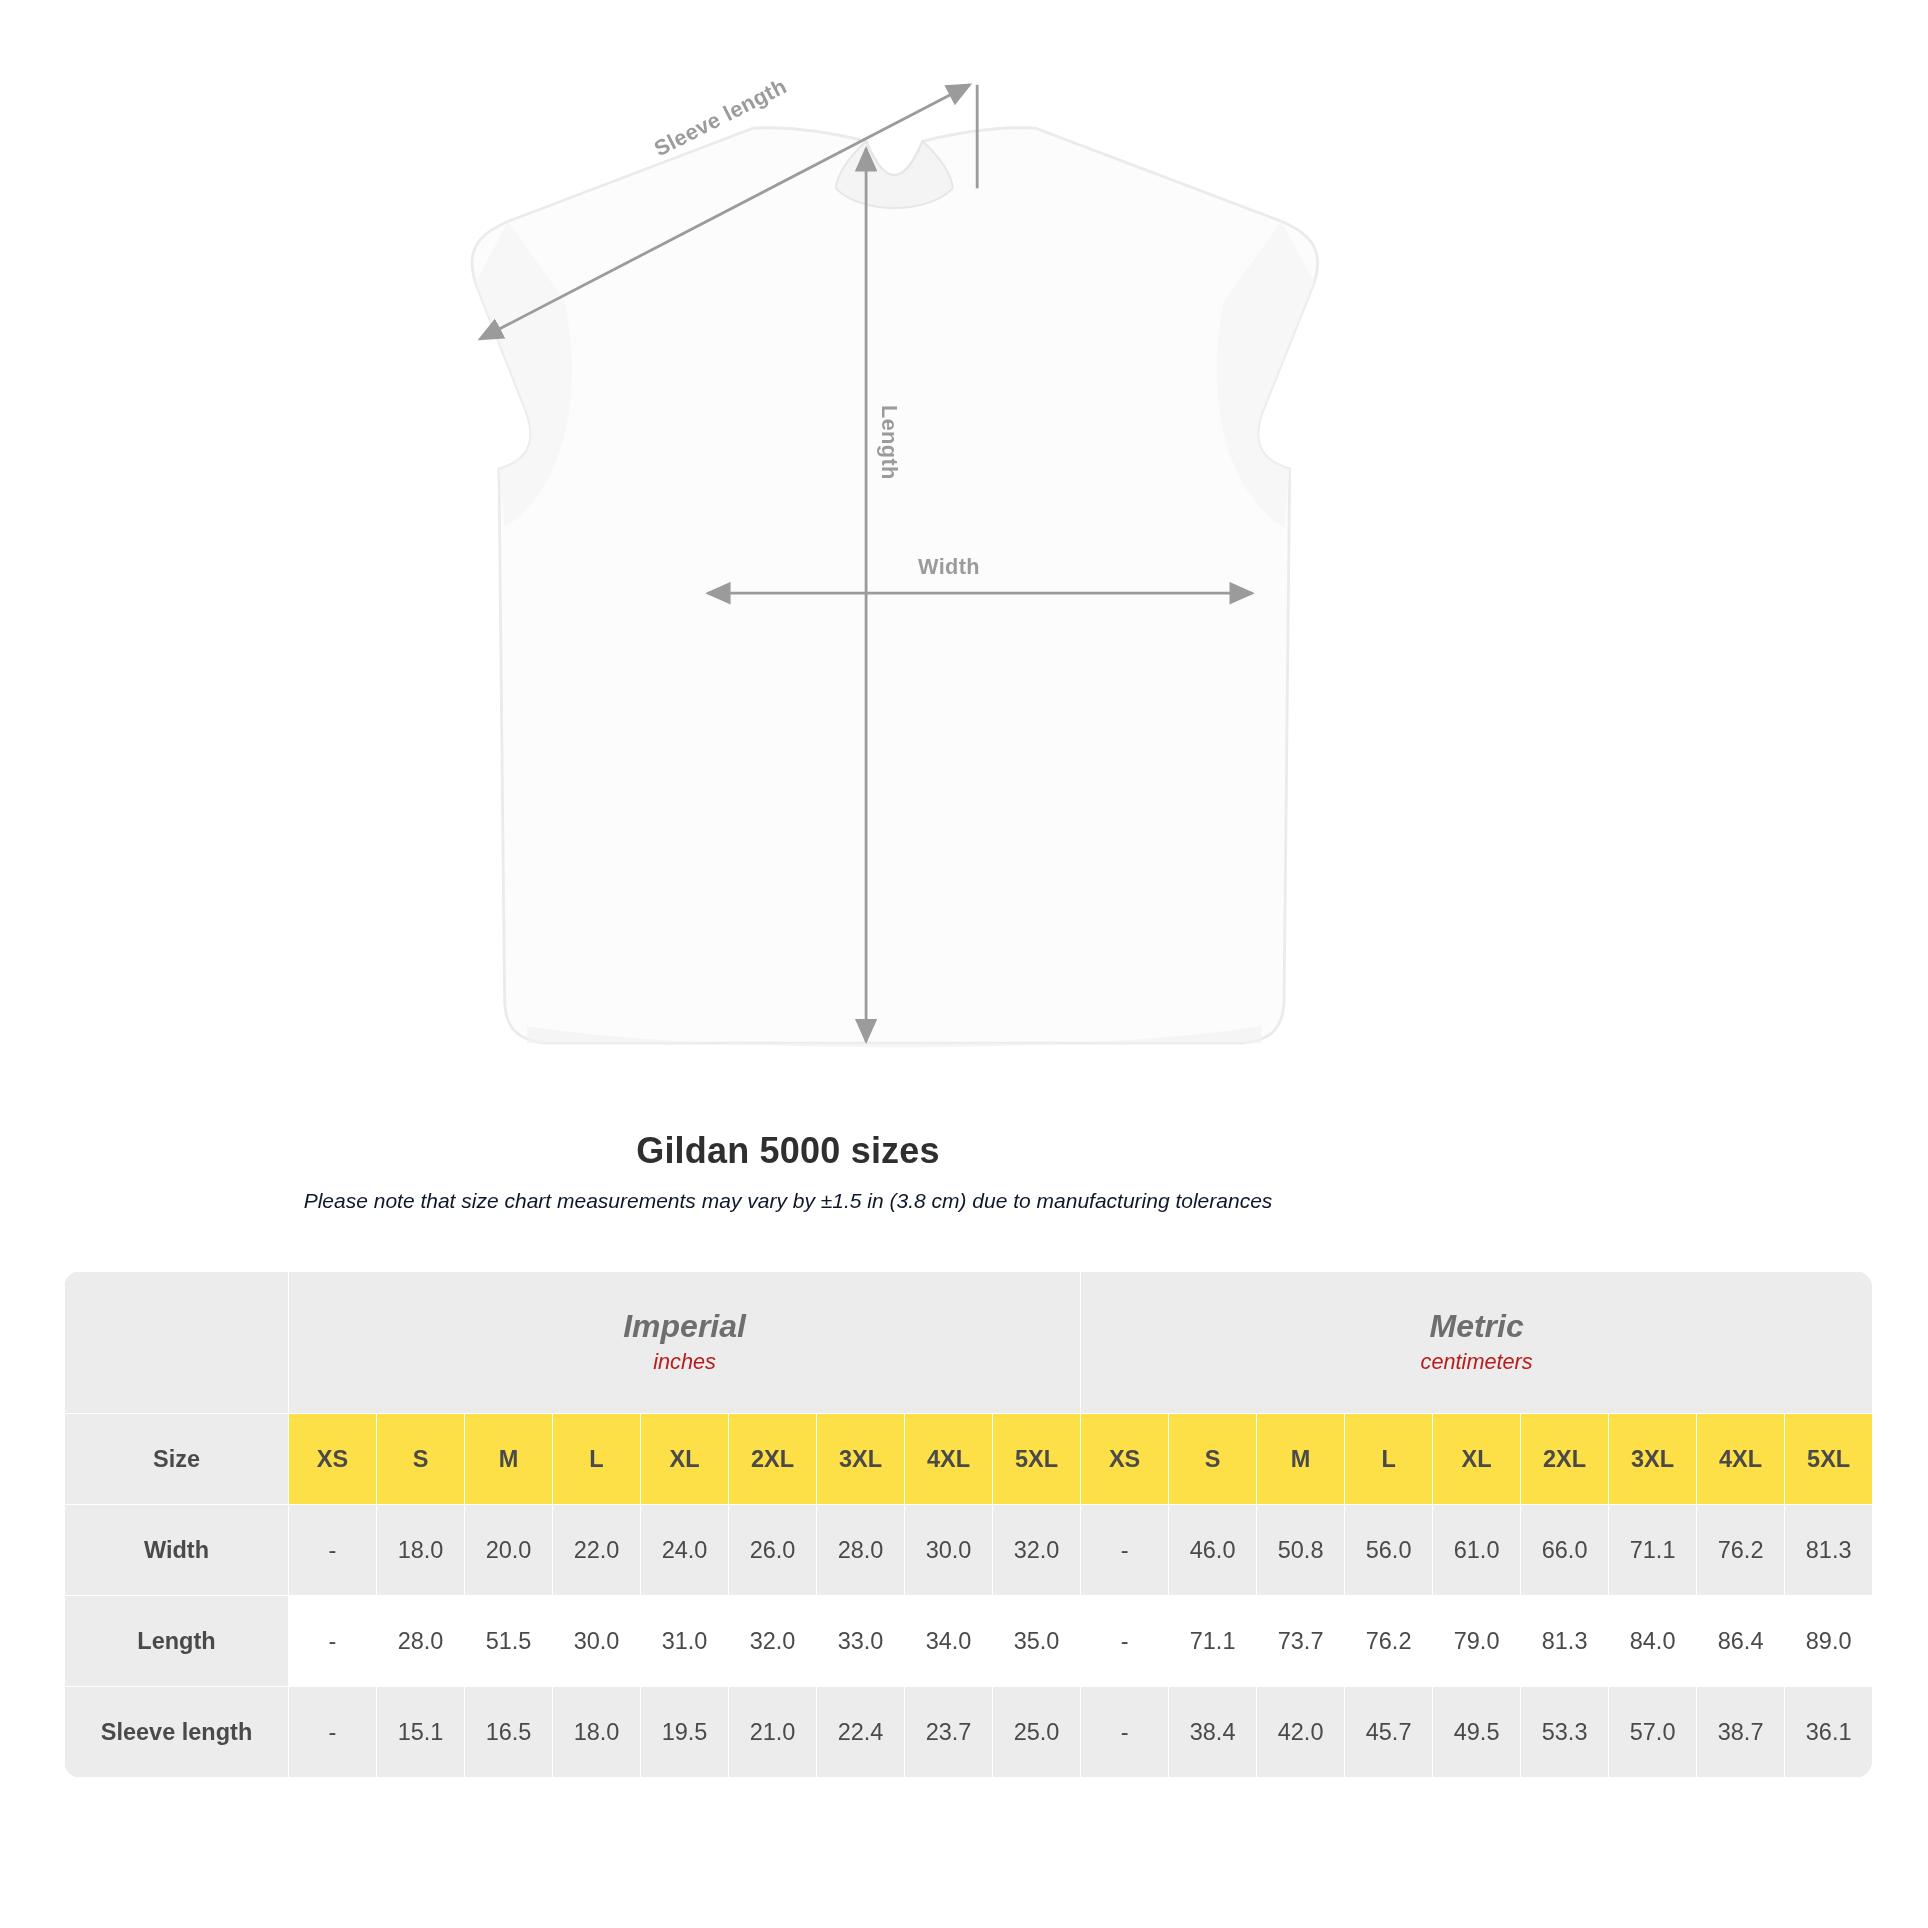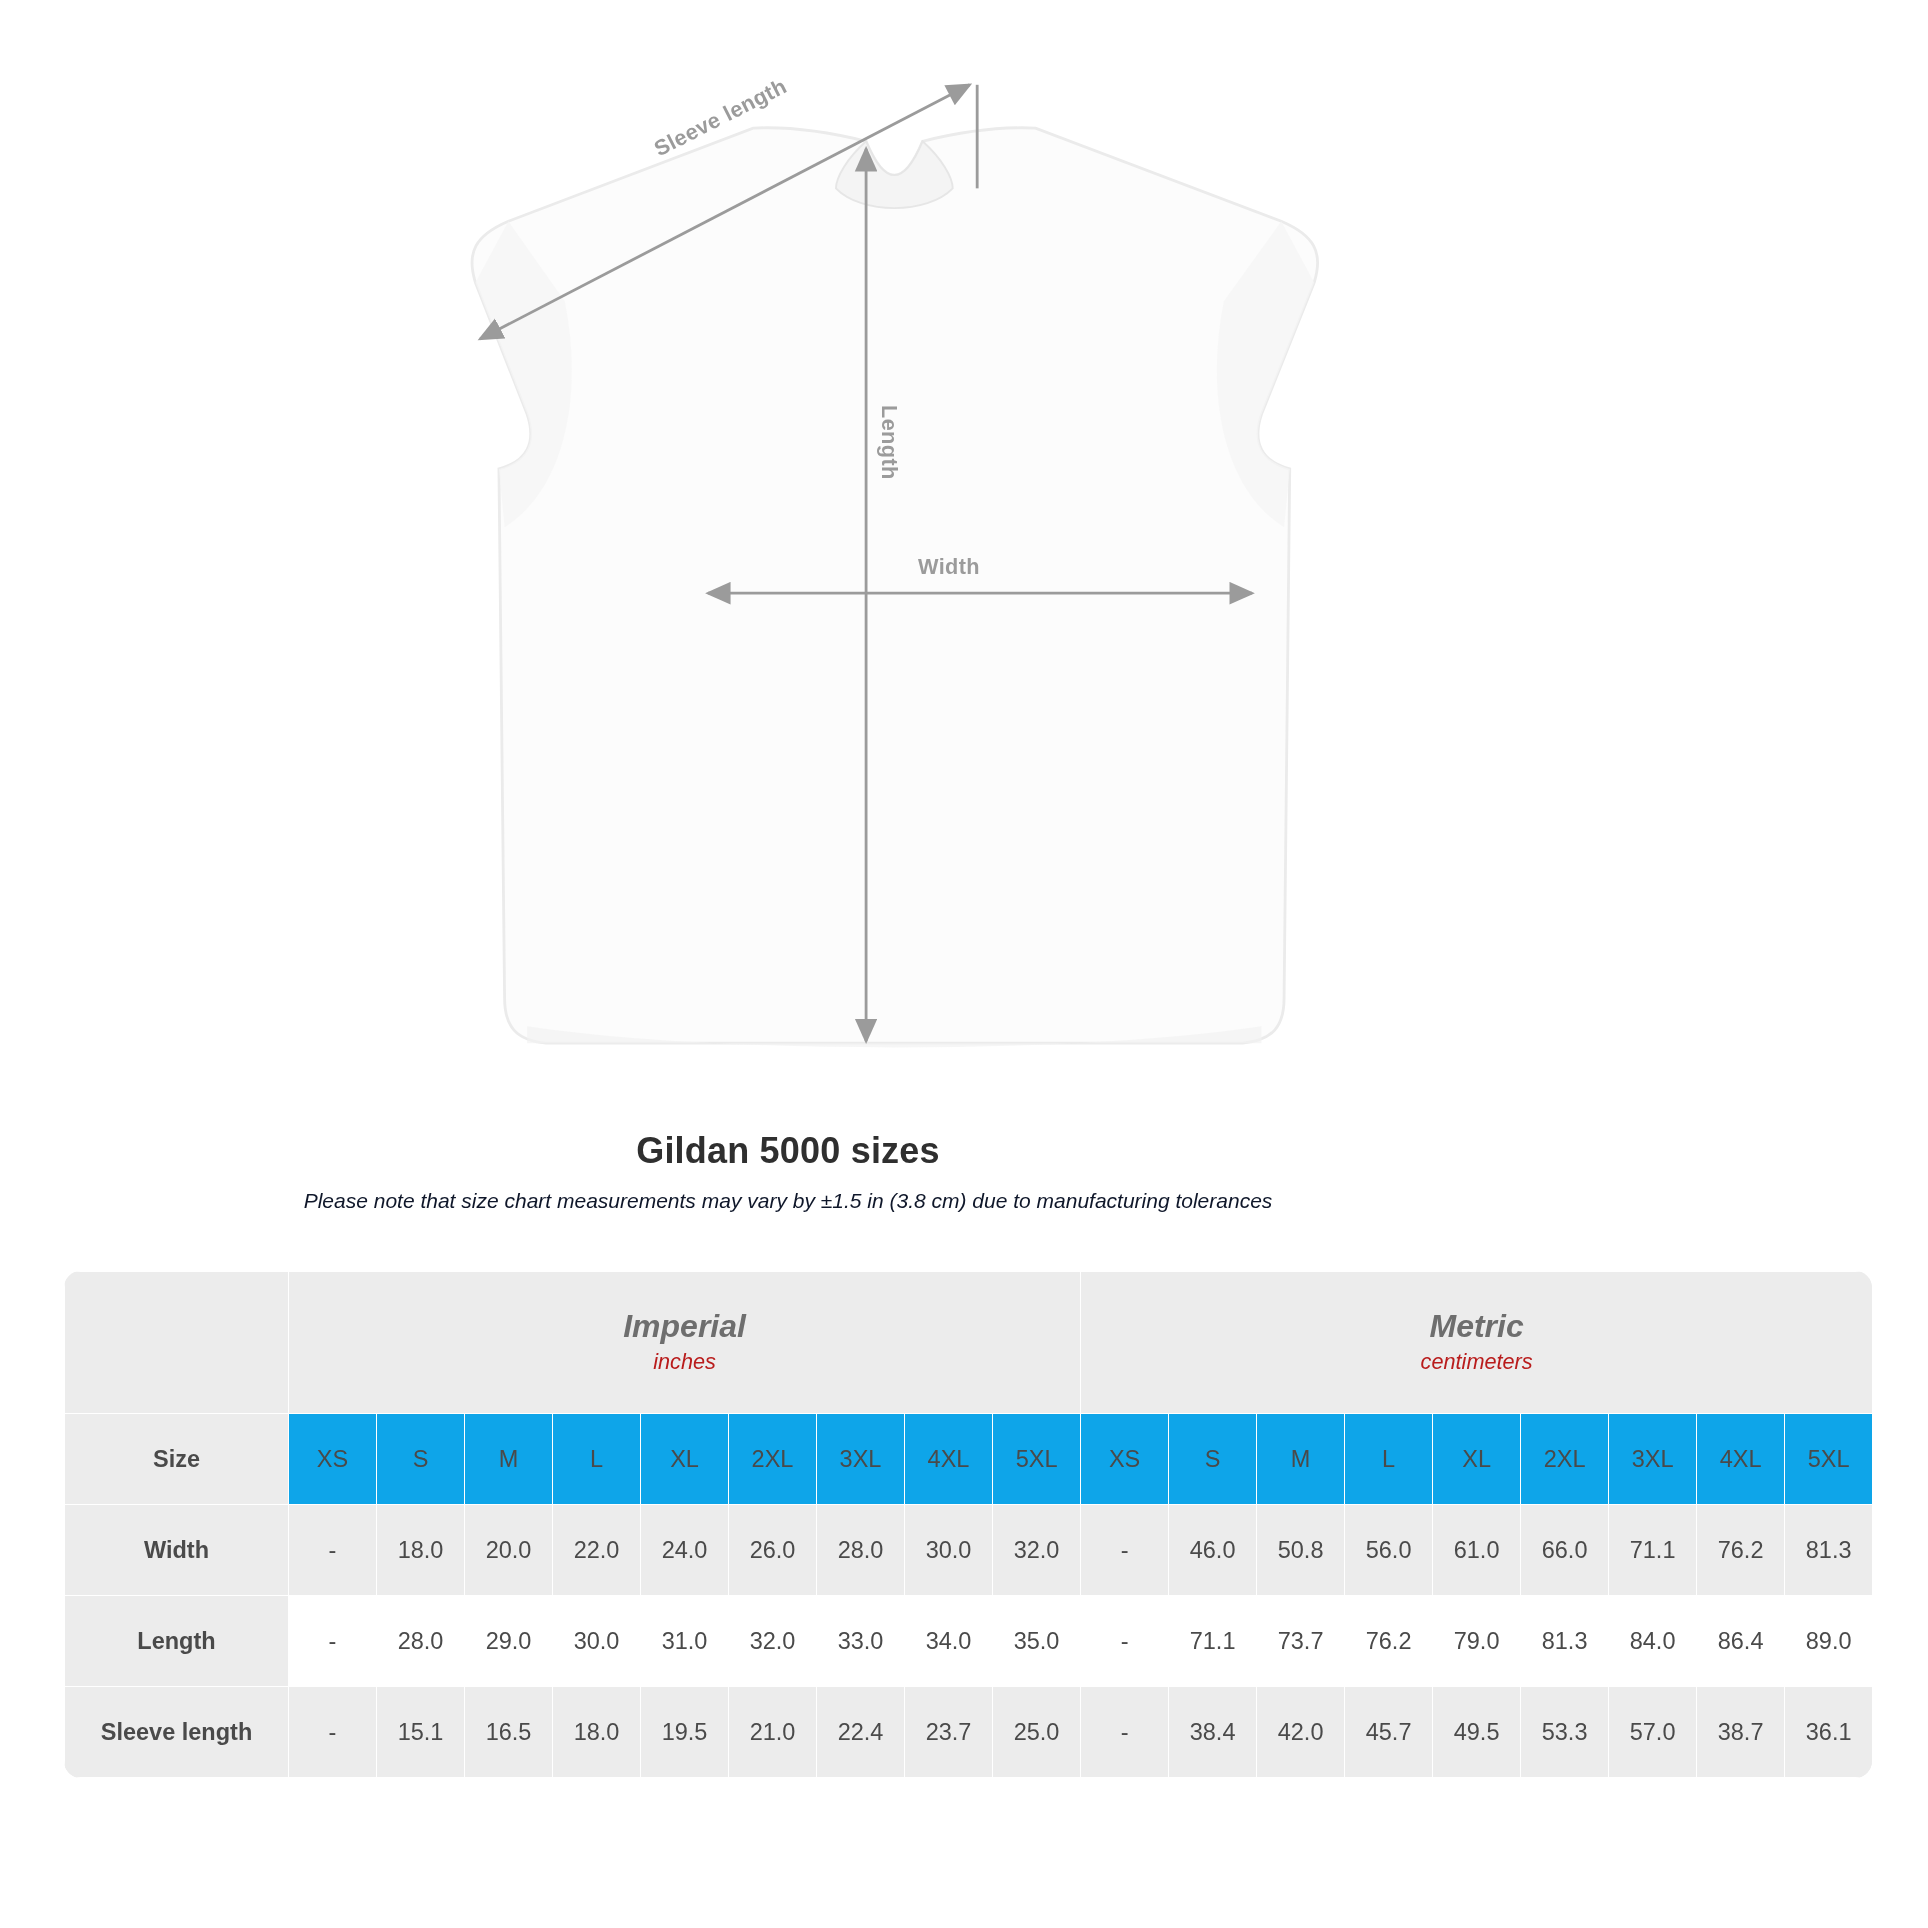--- a/index.html
+++ b/index.html
@@ -92,23 +92,23 @@
     line-height: 1.25;
   }
   .unit-sub {
     font-size: 21.7px;
     font-style: italic;
     color: #b91c1c;
     line-height: 1.5;
   }
   
   .size-row td {
-    background: #0ea5e9;
+    background: #fde047;
     height: 90px;
-    font-weight: normal;
+    font-weight: bold;
     color: #4a4a4a;
     font-size: 24.5px;
   }
   .size-row td.rowlabel {
     background: #ececec;
     text-align: center;
   }
   
   .data-row td {
     height: 90px;
@@ -278,21 +278,21 @@
           <td>66.0</td>
           <td>71.1</td>
           <td>76.2</td>
           <td>81.3</td>
         </tr>
 
         <tr class="data-row row-odd">
           <td class="rowlabel">Length</td>
           <td>-</td>
           <td>28.0</td>
-          <td>29.0</td>
+          <td>51.5</td>
           <td>30.0</td>
           <td>31.0</td>
           <td>32.0</td>
           <td>33.0</td>
           <td>34.0</td>
           <td>35.0</td>
           <td>-</td>
           <td>71.1</td>
           <td>73.7</td>
           <td>76.2</td>

